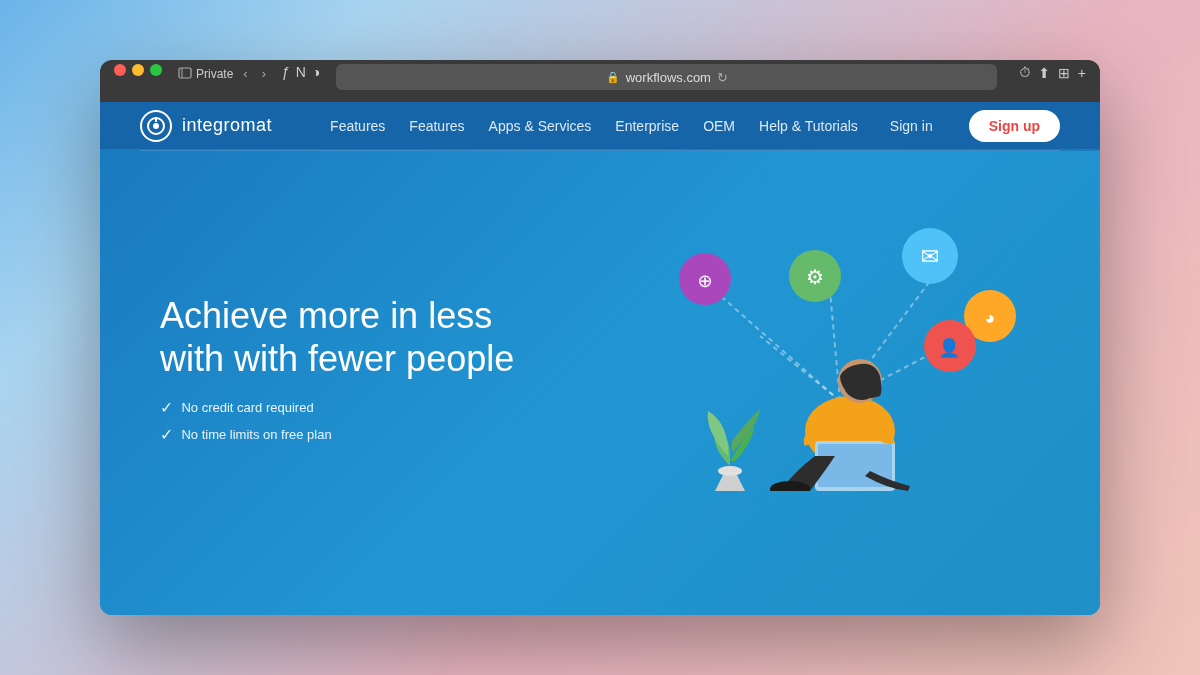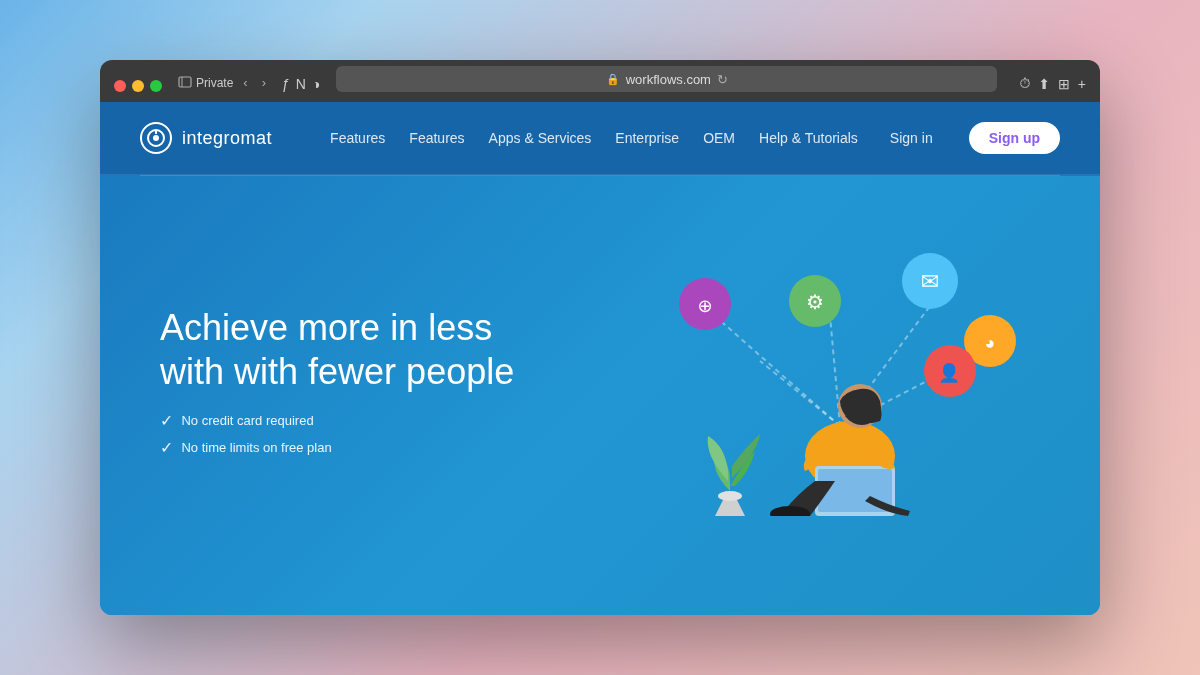--- a/index.html
+++ b/index.html
@@ -22,22 +22,22 @@
       box-shadow: 0 30px 80px rgba(0,0,0,0.35);
       overflow: hidden;
       display: flex;
       flex-direction: column;
     }
 
     .browser-titlebar {
       background: #3a3a3a;
       height: 42px;
       display: flex;
-      align-items: flex-end;
-      padding: 10px 14px;
+      align-items: flex-start;
+      padding: 4px 14px;
       gap: 8px;
       flex-shrink: 0;
     }
 
     .traffic-lights {
       display: flex;
       gap: 6px;
       align-items: center;
     }
 
@@ -125,21 +125,21 @@
       flex: 1;
       background: #1a7abf;
       display: flex;
       flex-direction: column;
       overflow: hidden;
     }
 
     
     .navbar {
       background: #1565a8;
-      height: 73px;
+      height: 48px;
       display: flex;
       padding: 0 40px;
       border-bottom: 1px solid rgba(255,255,255,0.1);
     }
 
     .logo-area {
       display: flex;
       align-items: center;
       gap: 10px;
       margin-right: auto;
@@ -179,21 +179,21 @@
 
     .signin-btn {
       color: rgba(255,255,255,0.85);
       font-size: 14px;
       cursor: pointer;
       margin-left: 8px;
     }
 
     .signup-btn {
       background: white;
-      color: #8b5cf6;
+      color: #ef4444;
       border: none;
       border-radius: 20px;
       padding: 8px 20px;
       font-size: 14px;
       font-weight: 600;
       cursor: pointer;
       margin-left: 12px;
     }
 
     

